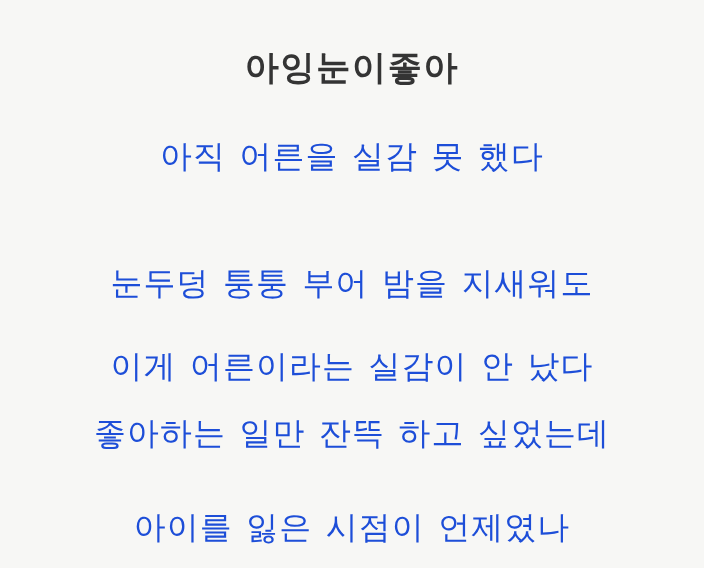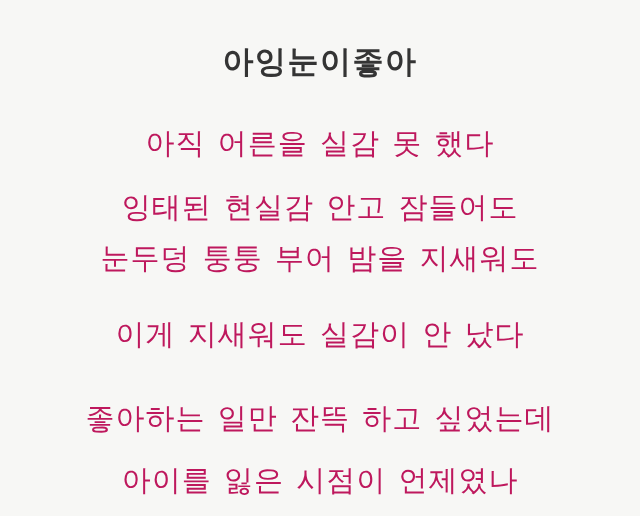--- a/index.html
+++ b/index.html
@@ -36,39 +36,38 @@
     position: absolute;
     left: 0;
     width: 100%;
     margin: 0;
     text-align: center;
     font-size: 29px;
     line-height: 36px;
     font-weight: 400;
     letter-spacing: 1px;
     word-spacing: 4px;
-    color: #be185d;
+    color: #1d4ed8;
   }
   .poem-line.l1 { top: 125px; }
   .poem-line.l2 { top: 189px; }
   .poem-line.l3 { top: 240px; }
   .poem-line.l4 { top: 316px; }
-  .poem-line.l5 { top: 377px; margin-top: 23px; }
+  .poem-line.l5 { top: 377px; }
   .poem-line.l6 { top: 462px; }
 </style>
 </head>
 <body>
 
 <div class="page">
   <h1 class="poem-title">아잉눈이좋아</h1>
 
   <p class="poem-line l1">아직 어른을 실감 못 했다</p>
 
-  <p class="poem-line l2">잉태된 현실감 안고 잠들어도</p>
 
   <p class="poem-line l3">눈두덩 퉁퉁 부어 밤을 지새워도</p>
 
-  <p class="poem-line l4">이게 지새워도 실감이 안 났다</p>
+  <p class="poem-line l4">이게 어른이라는 실감이 안 났다</p>
 
   <p class="poem-line l5">좋아하는 일만 잔뜩 하고 싶었는데</p>
 
   <p class="poem-line l6">아이를 잃은 시점이 언제였나</p>
 </div>
 
 </body></html>

